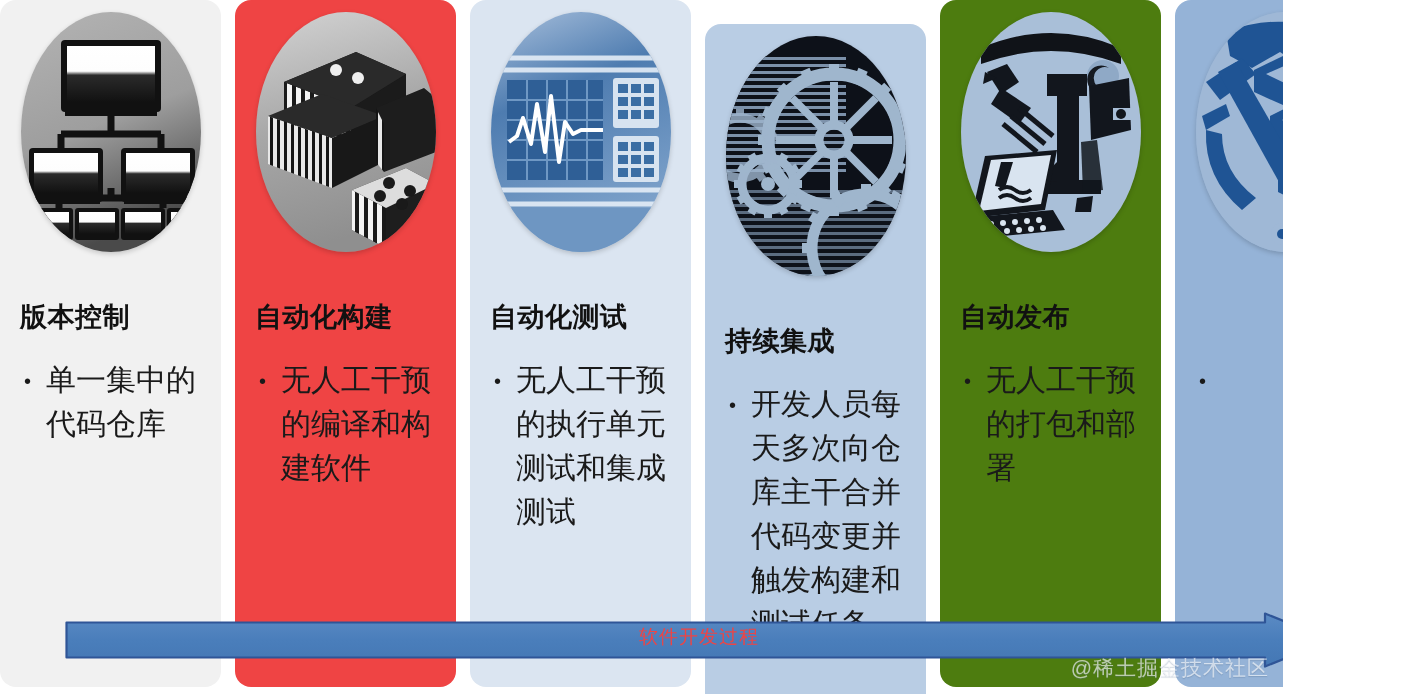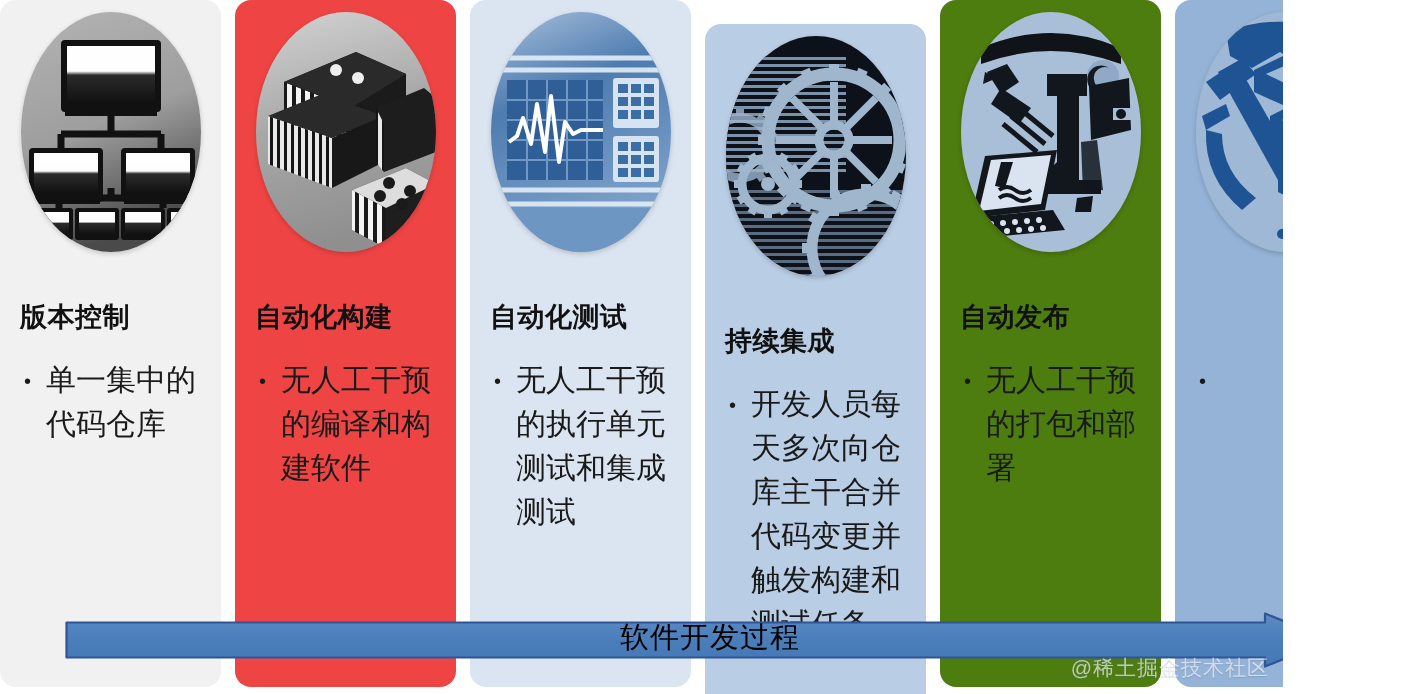--- a/index.html
+++ b/index.html
@@ -91,25 +91,24 @@
     height:56px;
   }
   .arrow-wrap svg{display:block;}
   .arrow-label{
     position:absolute;
     left:0;top:612px;
     width:1268px;
     height:56px;
     line-height:50px;
     text-align:center;
-    color:#000000;
-    font-size:29px;
+    color:#ef4444;
+    font-size:19px;
     letter-spacing:1px;
     pointer-events:none;
-    margin-left:11px;
   }
   .arrow-label-pos{ left:65px; }
 
   .watermark{
     position:absolute;
     right:14px;
     bottom:12px;
     font-size:21px;
     color:rgba(255,255,255,.62);
     letter-spacing:1px;

